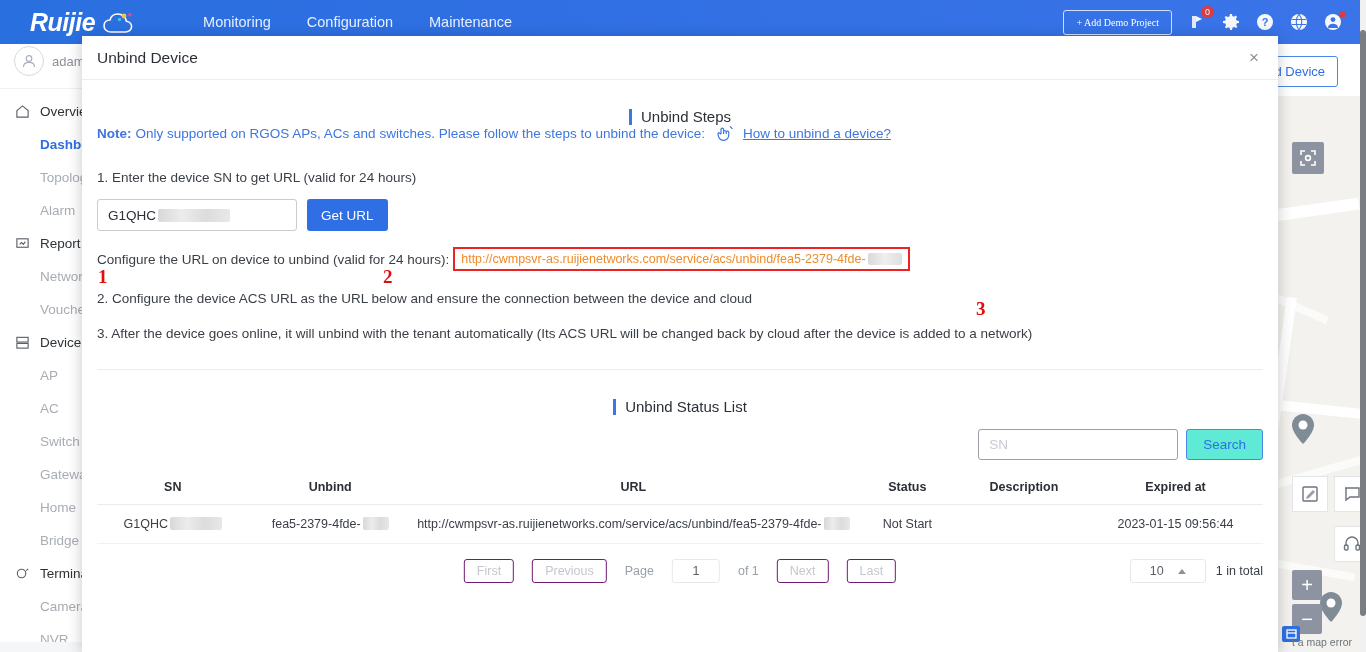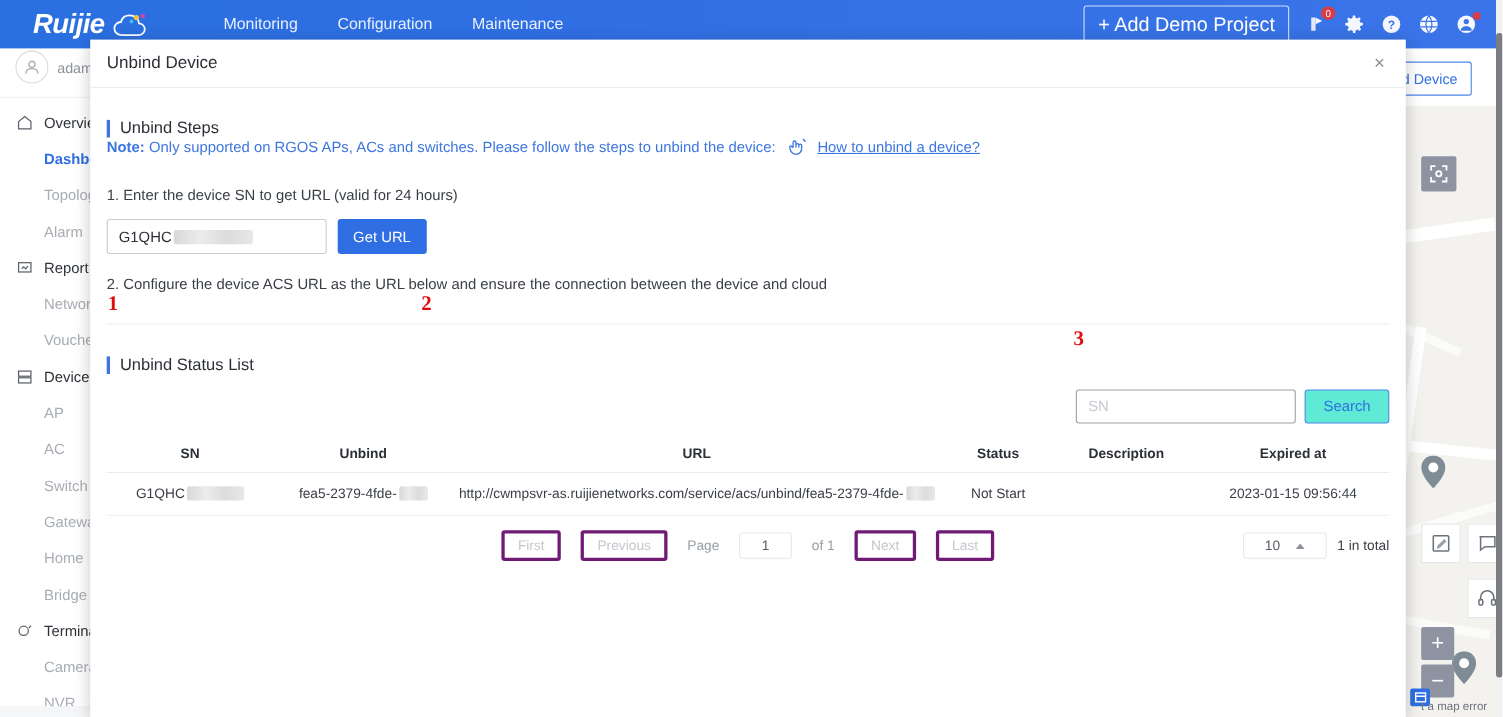--- a/index.html
+++ b/index.html
@@ -23,22 +23,23 @@
     color: #fff; font-weight: bold; font-style: italic; font-size: 25px;
     letter-spacing: -0.5px;
   }
   .logo-cloud { position: relative; width: 36px; height: 24px; margin-left: 4px; }
   .logo-cloud svg { position:absolute; top:2px; left:0; }
   .nav { display: flex; gap: 36px; margin-left: 66px; align-items: center; }
   .nav-item { color: #e8f0ff; font-size: 14.5px; cursor: pointer; }
   .topbar-right { margin-left: auto; display: flex; align-items: center; gap: 16px; margin-right: 18px; }
   .demo-btn {
     border: 1px solid #cfe0ff; border-radius: 3px; color: #fff;
-    font-size: 18px; padding: 6px 12px; background: transparent; cursor: pointer;
+    font-size: 10px; padding: 6px 12px; background: transparent; cursor: pointer;
     white-space: nowrap;
+    font-family: Liberation Serif, serif;
   }
   .ticon { position: relative; color: #fff; opacity: .95; cursor: pointer; display:flex; }
   .badge-count {
     position: absolute; top: -7px; right: -8px; background: #e4393c; color: #fff;
     font-size: 9px; border-radius: 8px; padding: 0 4px; line-height: 12px; min-width:12px; text-align:center;
   }
   .reddot { position:absolute; top:-2px; right:-4px; width:7px; height:7px; background:#e4393c; border-radius:50%; }
 
   .sidebar {
     position: absolute; top: 34px; left: 0; width: 96px; height: 608px;
@@ -103,21 +104,21 @@
   .modal-title-bar {
     height: 44px; border-bottom: 1px solid #ebedf0; display:flex; align-items:center; position:relative;
   }
   .modal-title { font-size: 15.5px; color: #2b2f36; margin-left: 15px; }
   .modal-close {
     position:absolute; right: 14px; top: 12px; width: 20px; height:20px;
     color:#8c9199; font-size:17px; display:flex; align-items:center; justify-content:center; cursor:pointer;
   }
   .modal-body { padding: 0 15px; position:relative; }
 
-  .sect-title { display:flex; align-items:center; gap:9px; margin-top: 28px; }
+  .sect-title { display:flex; align-items:center; gap:9px; margin-top: 28px; justify-content: center; }
   .sect-bar { width:3px; height:16px; background:#3d76e0; display:block; }
   .sect-label { font-size:15px; color:#2b2f36; }
 
   .note-line { font-size: 13.5px; color:#3d76e0; display:flex; align-items:center; flex-wrap:nowrap; }
   .note-line b { font-weight:bold; margin-right:4px; }
   .note-link { text-decoration: underline; margin-left: 8px; cursor:pointer; }
   .hand-ic { margin-left: 10px; display:inline-flex; }
 
   .step-text { font-size: 13.5px; color: #3a3f46; }
   .step1 { margin-top: 28px; }
@@ -160,21 +161,21 @@
     border-bottom:1px solid #e9ebee; text-align:center;
   }
   table.tbl td {
     font-size:12.5px; color:#3a3f46; padding: 12px 4px; text-align:center;
     border-bottom:1px solid #f0f1f3;
   }
 
   .pager { margin-top: 14px; display:flex; align-items:center; position:relative; height:26px; }
   .pager-center { position:absolute; left:50%; transform:translateX(-50%); display:flex; align-items:center; gap:18px; }
   .pg-btn {
-    border:3px solid #701a75; background:#fff; color:#c4c7cc; font-size:12.5px;
+    border:1px solid #701a75; background:#fff; color:#c4c7cc; font-size:12.5px;
     padding: 4px 12px; border-radius:3px; cursor:pointer;
   }
   .pg-label { font-size:12.5px; color:#9aa0a6; }
   .pg-input {
     width:48px; height:24px; border:1px solid #e6e8eb; border-radius:3px; text-align:center;
     font-size:12.5px; color:#5b6068; outline:none;
   }
   .pager-right { position:absolute; right: 0; display:flex; align-items:center; gap:10px; }
   .size-sel {
     border:1px solid #e6e8eb; border-radius:3px; font-size:12.5px; color:#5b6068;
@@ -449,22 +450,27 @@
       <div class="step-text step1">1. Enter the device SN to get URL (valid for 24 hours)</div>
 
       <div class="row-input">
         <div class="sn-input">
           <span>G1QHC</span>
             <span class="redact" style="width:72px;"></span>
         </div>
         <button class="geturl-btn">Get URL</button>
       </div>
 
+      <div class="url-row">
+        <span class="step-text">Configure the URL on device to unbind (valid for 24 hours):</span>
+        <span class="url-box"><span>http://cwmpsvr-as.ruijienetworks.com/service/acs/unbind/fea5-2379-4fde-</span><span class="redact" style="width:34px;"></span></span>
+      </div>
 
       <div class="step-text step2">2. Configure the device ACS URL as the URL below and ensure the connection between the device and cloud</div>
+      <div class="step-text step3">3. After the device goes online, it will unbind with the tenant automatically (Its ACS URL will be changed back by cloud after the device is added to a network)</div>
 
       <div class="divider"></div>
 
       <div class="sect-title">
         <span class="sect-bar"></span>
         <span class="sect-label">Unbind Status List</span>
       </div>
 
       <div class="search-row">
         <input class="sn-search" placeholder="SN" style="">

